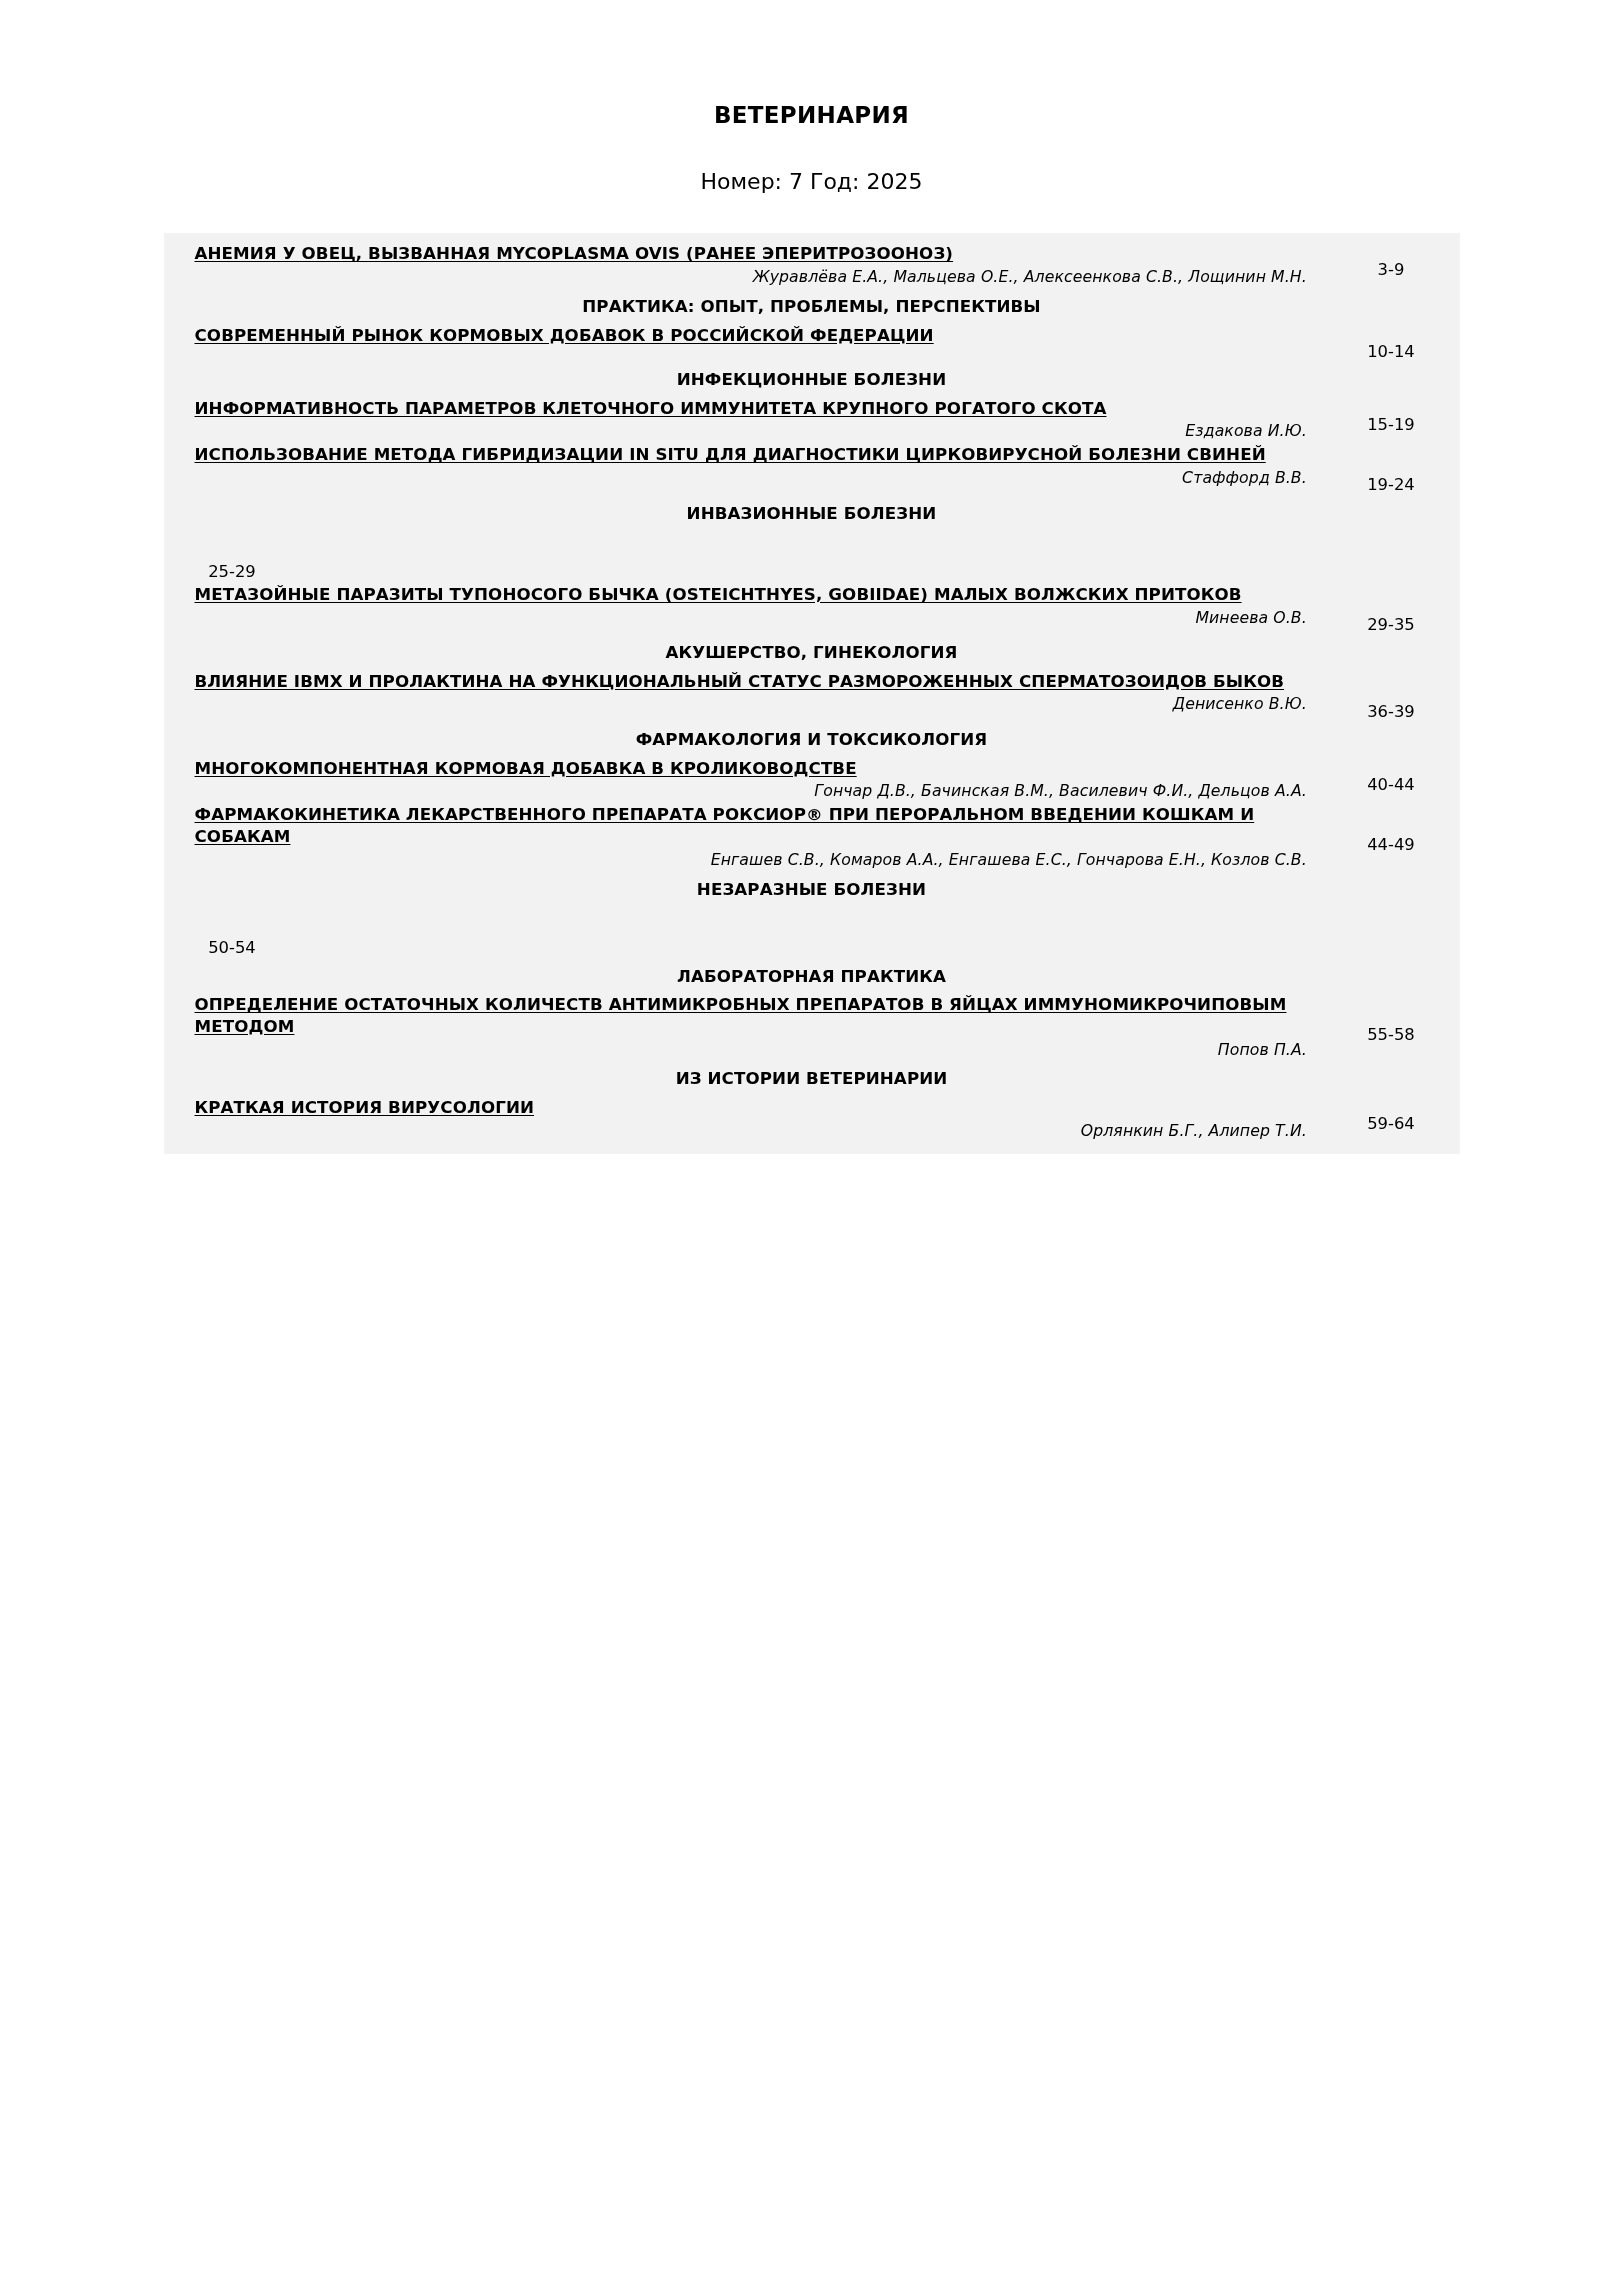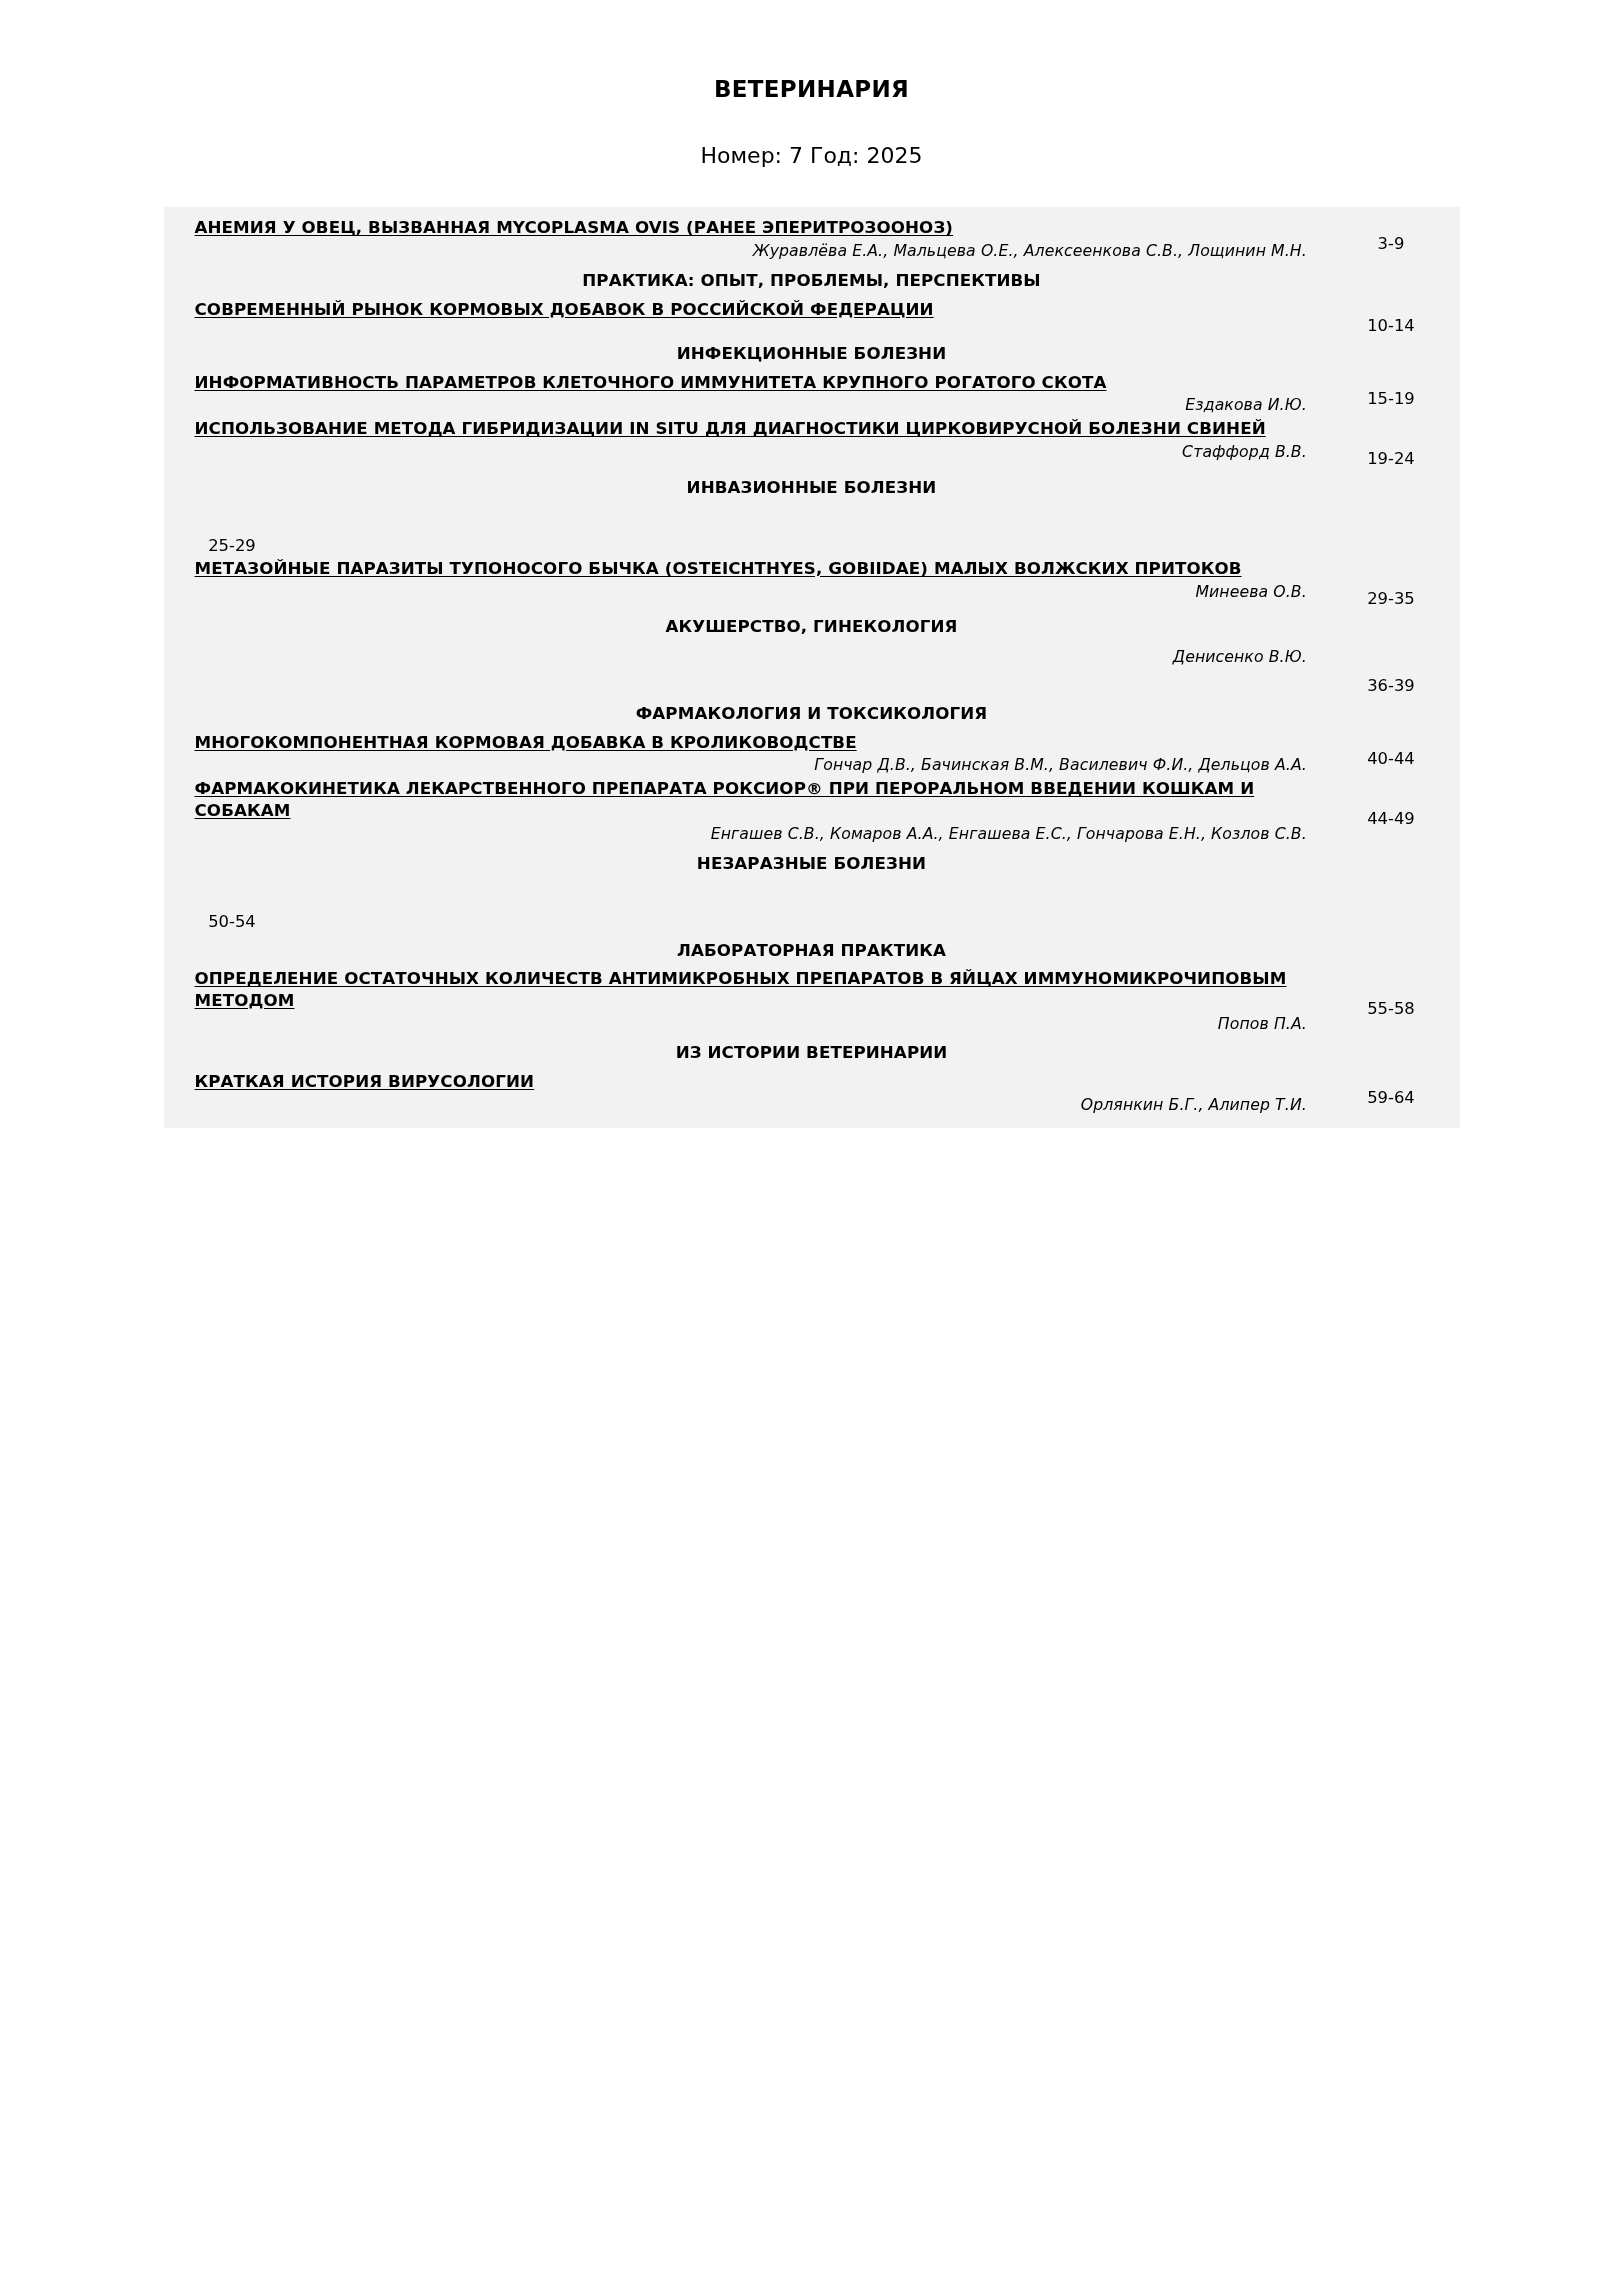--- a/index.html
+++ b/index.html
@@ -19,21 +19,21 @@
     width: 1623px;
     height: 2295px;
     box-sizing: border-box;
     padding: 0;
   }
   .doc-title {
     text-align: center;
     font-size: 23px;
     font-weight: bold;
     letter-spacing: 0.3px;
-    margin-top: 76px;
+    margin-top: 102px;
   }
   .doc-subtitle {
     text-align: center;
     font-size: 22px;
     font-weight: normal;
     margin-top: 41px;
   }
   .toc {
     margin: 39px auto 0 auto;
     width: 1296px;
@@ -128,20 +128,21 @@
       <div class="entry two-line">
         <div class="entry-main">
           <div class="entry-title">МЕТАЗОЙНЫЕ ПАРАЗИТЫ ТУПОНОСОГО БЫЧКА (OSTEICHTHYES, GOBIIDAE) МАЛЫХ ВОЛЖСКИХ ПРИТОКОВ</div>
           <div class="entry-authors">Минеева О.В.</div>
         </div>
         <div class="entry-pages">29-35</div>
       </div>
       <div class="section-head">АКУШЕРСТВО, ГИНЕКОЛОГИЯ</div>
       <div class="entry two-line">
         <div class="entry-main">
+          <div class="entry-title">ВЛИЯНИЕ IBMX И ПРОЛАКТИНА НА ФУНКЦИОНАЛЬНЫЙ СТАТУС РАЗМОРОЖЕННЫХ СПЕРМАТОЗОИДОВ БЫКОВ</div>
           <div class="entry-authors">Денисенко В.Ю.</div>
         </div>
         <div class="entry-pages">36-39</div>
       </div>
       <div class="section-head">ФАРМАКОЛОГИЯ И ТОКСИКОЛОГИЯ</div>
       <div class="entry">
         <div class="entry-main">
           <div class="entry-title">МНОГОКОМПОНЕНТНАЯ КОРМОВАЯ ДОБАВКА В КРОЛИКОВОДСТВЕ</div>
           <div class="entry-authors">Гончар Д.В., Бачинская В.М., Василевич Ф.И., Дельцов А.А.</div>
         </div>

